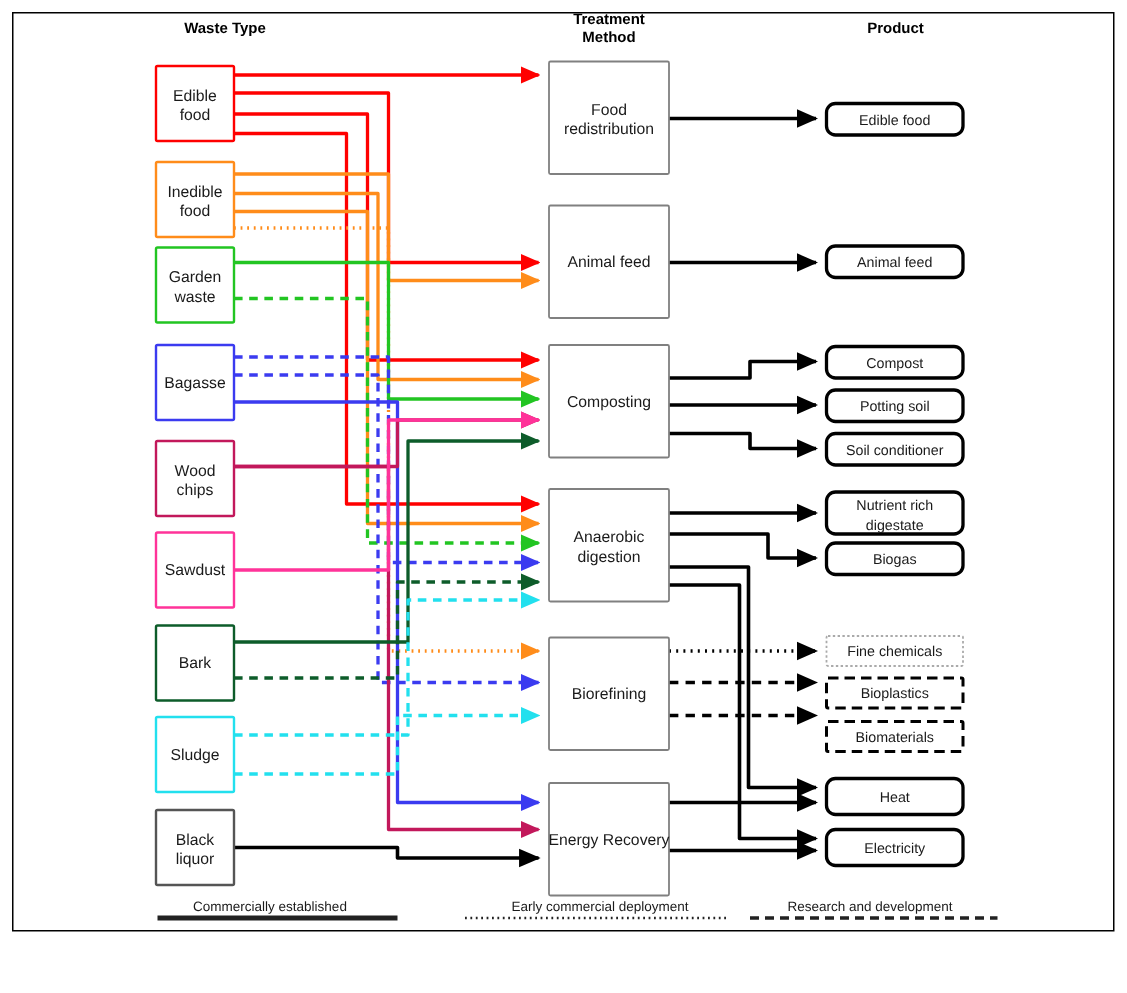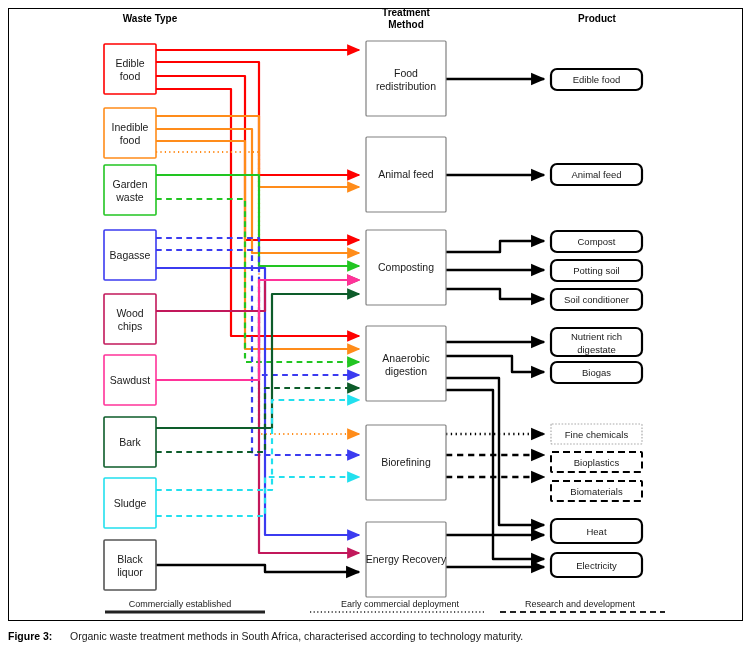--- a/index.html
+++ b/index.html
@@ -233,17 +233,14 @@
           <text x="580" y="607" class="lg-label">Research and development</text>
         </g>
       </g>
 
     <text class="col-head" x="150" y="22">Waste Type</text>
     <text class="col-head" x="406" y="16">Treatment</text>
     <text class="col-head" x="406" y="28">Method</text>
     <text class="col-head" x="597" y="22">Product</text>
   </svg>
 
-  <div id="caption">
-    <span class="cap-num">Figure 3:</span><span class="cap-txt">Organic waste treatment methods in South Africa, characterised according to technology maturity.</span>
-  </div>
 
 </div>
 
 </body></html>

